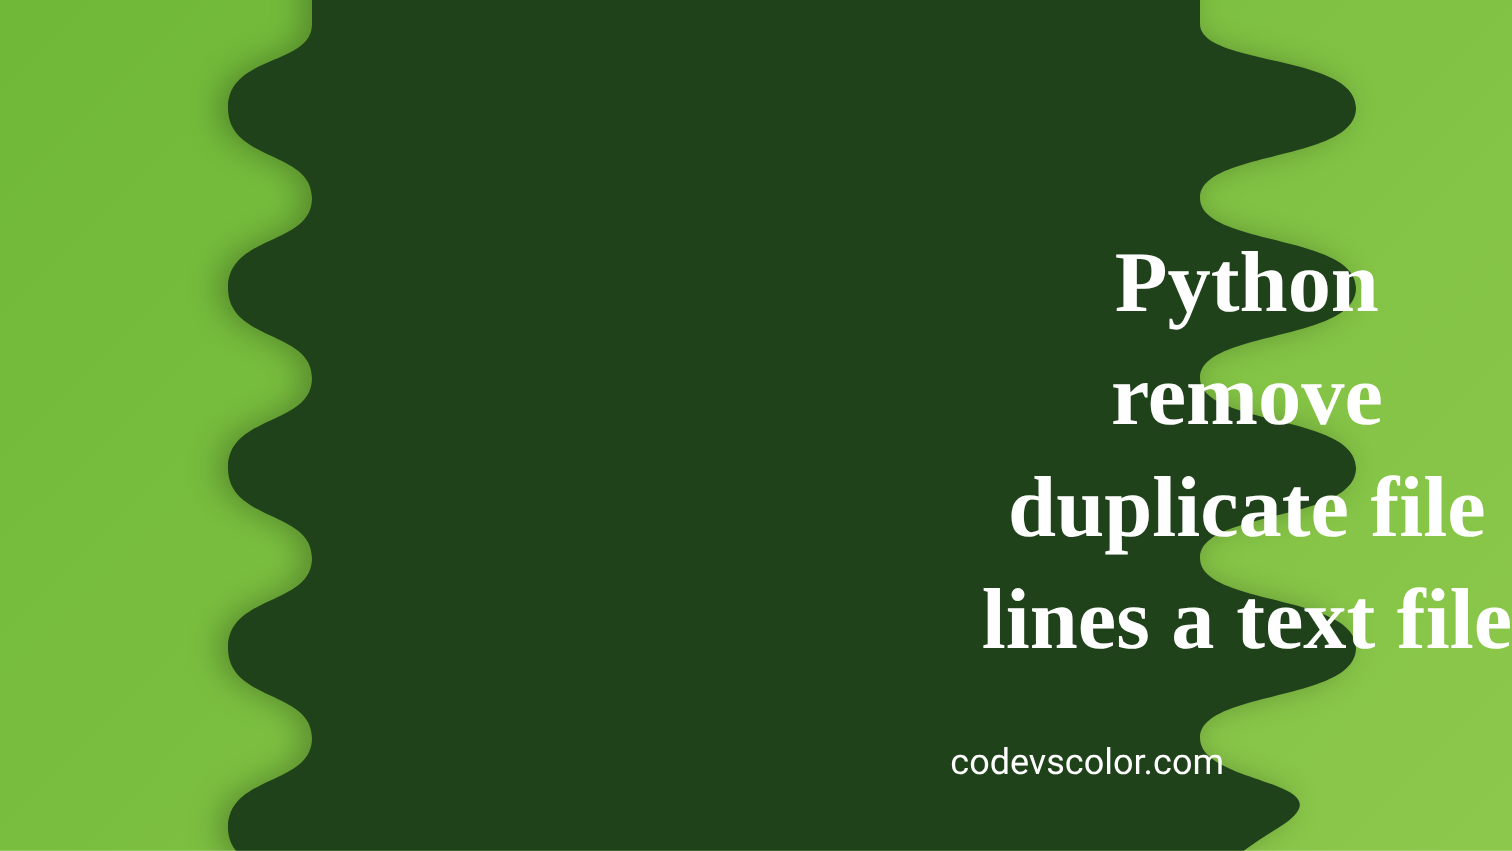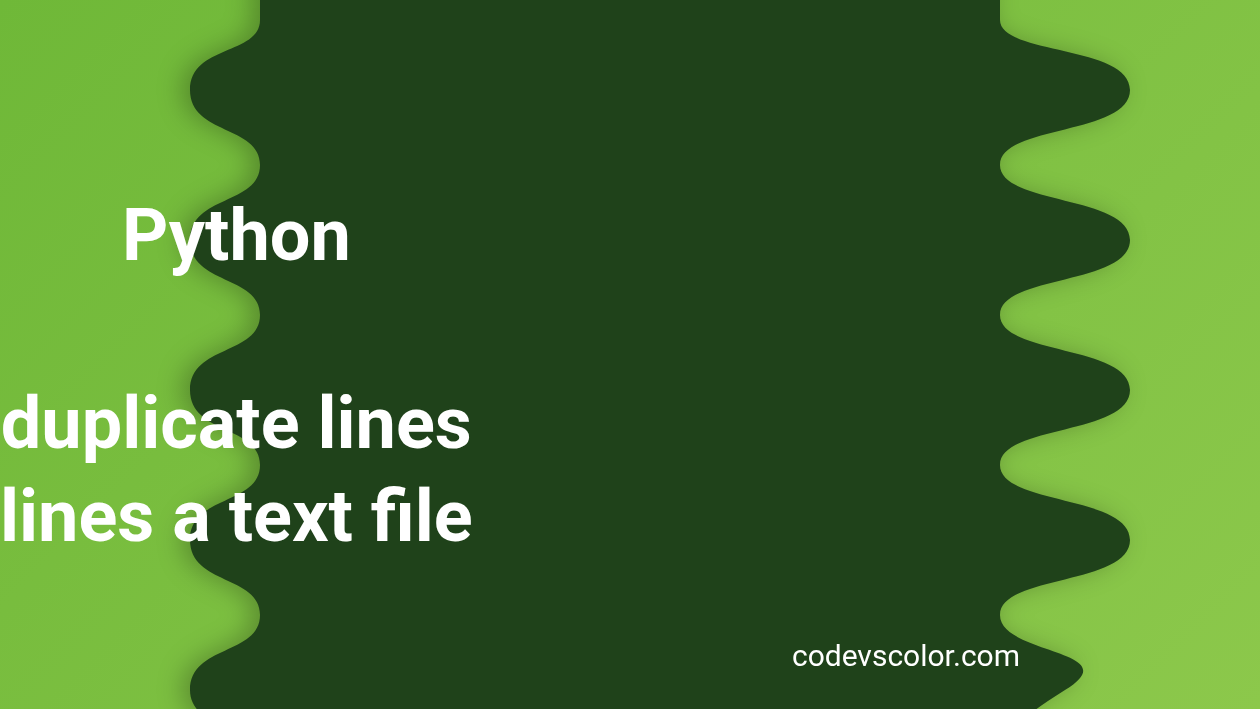--- a/index.html
+++ b/index.html
@@ -18,35 +18,36 @@
     width: 1060px;
     height: 789px;
     filter: drop-shadow(-8px 0 12px rgba(0,0,0,0.25));
   }
   .blob svg { width: 100%; height: 100%; display: block; }
   .content {
     position: absolute;
     top: 0; left: 0; right: 0; bottom: 0;
     display: flex;
     flex-direction: column;
-    align-items: flex-start;
+    align-items: flex-end;
     justify-content: center;
     padding-top: 44px;
+    font-family: Liberation Serif, serif;
   }
   .title {
     color: #ffffff;
     font-size: 72px;
     font-weight: 700;
     line-height: 1.3;
     text-align: center;
     max-width: 820px;
   }
   .brand {
     position: absolute;
-    bottom: 36px;
+    bottom: 56px;
     right: 240px;
     color: #ffffff;
     font-size: 30px;
     font-weight: 400;
   }
 </style>
 </head>
 <body>
 
 <div class="blob">
@@ -77,19 +78,19 @@
       C1030,85 900,95 900,60
       C900,50 900,0 900,0
       Z
     "></path>
   </svg>
 </div>
 
 <div class="content">
   <h1 class="title">
     <span>Python</span><br>
-    <br>
-    <span>duplicate lines</span><br>
+    <span>remove</span><br>
+    <span>duplicate file</span><br>
     <span>lines a text file</span>
   </h1>
 </div>
 
 <div class="brand">codevscolor.com</div>
 
 </body></html>

